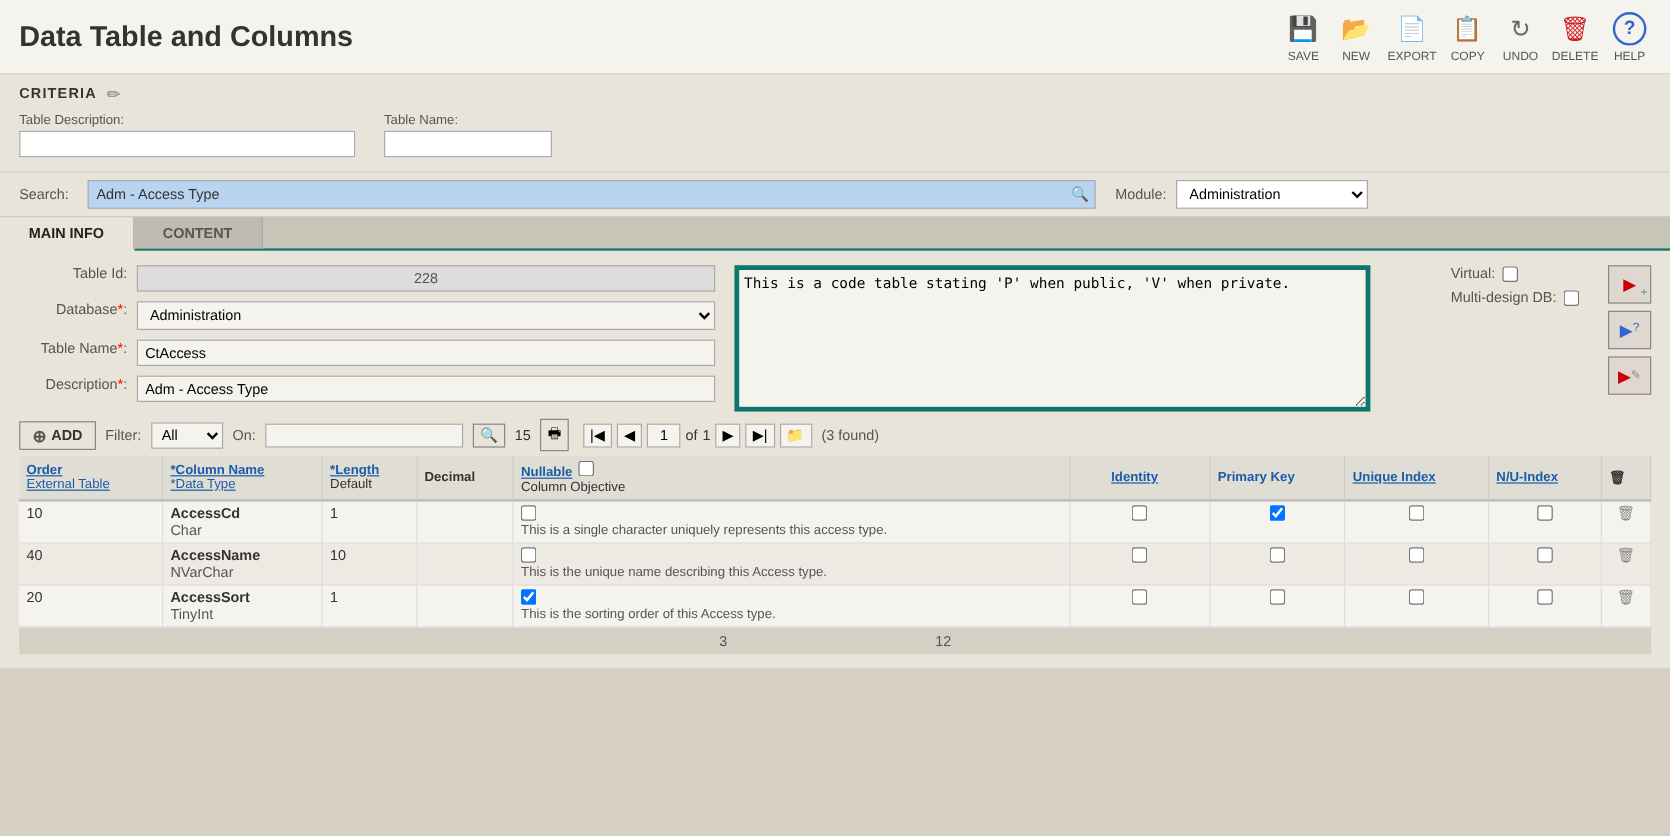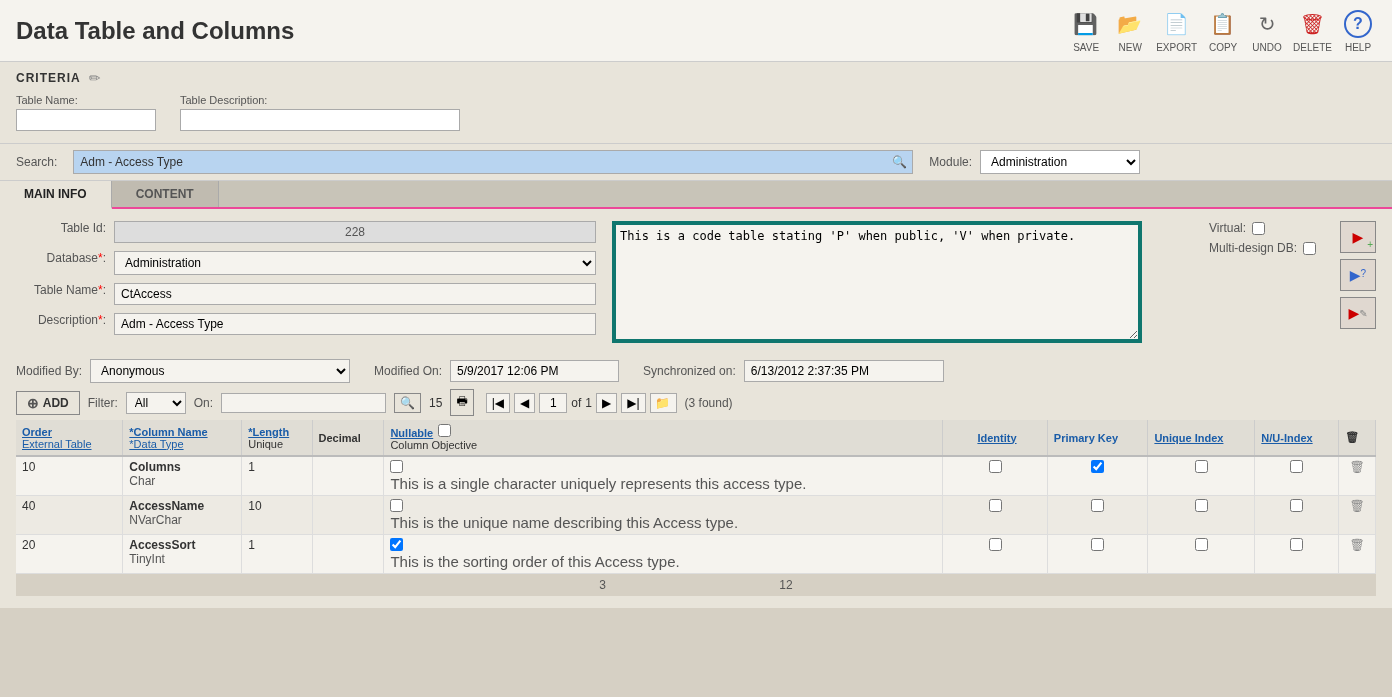--- a/index.html
+++ b/index.html
@@ -123,21 +123,21 @@
       background: #fff;
       padding: 3px 24px 3px 6px;
       font-size: 12px;
       min-width: 160px;
       appearance: auto;
     }
 
     .tabs-bar {
       display: flex;
       background: #c8c4b8;
-      border-bottom: 2px solid #ec4899;
+      border-bottom: 2px solid #0f766e;
     }
     .tab {
       padding: 6px 24px;
       cursor: pointer;
       font-size: 12px;
       font-weight: bold;
       color: #555;
       background: #c0bbb0;
       border-right: 1px solid #aaa;
     }
@@ -333,21 +333,21 @@
       padding: 3px 6px;
       border-bottom: 1px solid #ddd;
       border-right: 1px solid #ddd;
       font-size: 12px;
       vertical-align: top;
     }
     .data-table tr:nth-child(even) td { background: #edeae3; }
     .data-table tr:nth-child(odd) td { background: #f5f3ee; }
     .col-name { color: #333; font-weight: bold; }
     .col-type { color: #555; }
-    .col-obj { color: #555; font-size: 15px; }
+    .col-obj { color: #555; font-size: 11px; }
     .checkbox-cell { text-align: center; }
     .delete-cell { text-align: center; cursor: pointer; color: #888; }
     
     .grid-footer {
       background: #d6d0c4;
       padding: 4px 8px;
       font-size: 12px;
       color: #555;
       text-align: center;
     }
@@ -406,26 +406,26 @@
   </div>
 </div>
 
 <div class="criteria-section">
   <div class="criteria-header">
     <span class="criteria-label">CRITERIA</span>
     <span class="eraser-icon">✏</span>
   </div>
   <div class="criteria-fields">
     <div class="field-group">
+      <label>Table Description:</label>
+      <input type="text" class="form-input" style="width: 280px;" value="">
+    </div>
+    <div class="field-group">
       <label>Table Name:</label>
       <input type="text" class="form-input" style="width: 140px;" value="">
-    </div>
-    <div class="field-group">
-      <label>Table Description:</label>
-      <input type="text" class="form-input" style="width: 280px;" value="">
     </div>
   </div>
 </div>
 
 <div class="search-bar">
   <span class="search-label">Search:</span>
   <div class="search-input-wrap">
     <input type="text" style="background: rgb(184, 212, 240); width: 100%; padding: 4px 28px 4px 6px; border: 1px solid rgb(170, 170, 170); font-size: 12px;" value="Adm - Access Type">
     <span class="search-icon-inside">🔍</span>
   </div>
@@ -494,37 +494,20 @@
         <span style="color:#36c; font-size:14px;">▶</span>
         <span style="font-size:10px; position:relative; top:-2px; color:#36c;">?</span>
       </button>
       <button class="side-btn" style="background:#e0d8d0;">
         <span style="color:#c00; font-size:14px;">▶</span>
         <span style="font-size:10px; color:#888;">✎</span>
       </button>
     </div>
   </div>
 
-  <div class="modified-row">
-    <div class="modified-group">
-      <label>Modified By:</label>
-      <select class="form-select" style="width:260px;">
-        <option>Anonymous</option>
-        <option>Admin</option>
-      </select>
-    </div>
-    <div class="modified-group">
-      <label>Modified On:</label>
-      <input type="text" class="modified-input" value="5/9/2017 12:06 PM" style="">
-    </div>
-    <div class="modified-group">
-      <label>Synchronized on:</label>
-      <input type="text" class="modified-input" value="6/13/2012 2:37:35 PM" style="min-width: 200px;">
-    </div>
-  </div>
 
   <div class="grid-toolbar">
     <button class="add-btn">
       <span style="font-size:14px; color:#555;">⊕</span>
       <span>ADD</span>
     </button>
     <span class="filter-label">Filter:</span>
     <select class="filter-select">
       <option>All</option>
       <option>None</option>
@@ -553,21 +536,21 @@
         <th>
           <span class="sortable" style="color:#1a5ca8; text-decoration:underline; cursor:pointer;">Order</span><br>
           <span class="sortable" style="color:#1a5ca8; text-decoration:underline; cursor:pointer; font-weight:normal;">External Table</span>
         </th>
         <th>
           <span class="sortable" style="color:#1a5ca8; text-decoration:underline; cursor:pointer;">*Column Name</span><br>
           <span class="sortable" style="color:#1a5ca8; text-decoration:underline; cursor:pointer; font-weight:normal;">*Data Type</span>
         </th>
         <th>
           <span class="sortable" style="color:#1a5ca8; text-decoration:underline; cursor:pointer;">*Length</span><br>
-          <span style="font-weight:normal;">Unique</span>
+          <span style="font-weight:normal;">Default</span>
         </th>
         <th>Decimal</th>
         <th>
           <span class="sortable" style="color:#1a5ca8; text-decoration:underline; cursor:pointer;">Nullable</span>
           <input type="checkbox" style="margin-left: 2px;"><br>
           <span style="font-weight:normal;">Column Objective</span>
         </th>
         <th>
           <span class="sortable" style="color:#1a5ca8; text-decoration:underline; cursor:pointer;margin-left:28px;">Identity</span>
         </th>
@@ -580,21 +563,21 @@
         <th>
           <span class="sortable" style="color:#1a5ca8; text-decoration:underline; cursor:pointer;">N/U-Index</span>
         </th>
         <th>🗑</th>
       </tr>
     </thead>
     <tbody id="table-body">
     <tr>
     <td>10</td>
     <td>
-      <span class="col-name">Columns</span><br>
+      <span class="col-name">AccessCd</span><br>
       <span class="col-type">Char</span>
     </td>
     <td>1</td>
     <td></td>
     <td>
       <div style="display:flex; flex-direction:column; gap:2px;">
         <div style="display:flex; align-items:center; gap:4px;">
           <input type="checkbox" style="">
         </div>
         <span class="col-obj">This is a single character uniquely represents this access type.</span>

